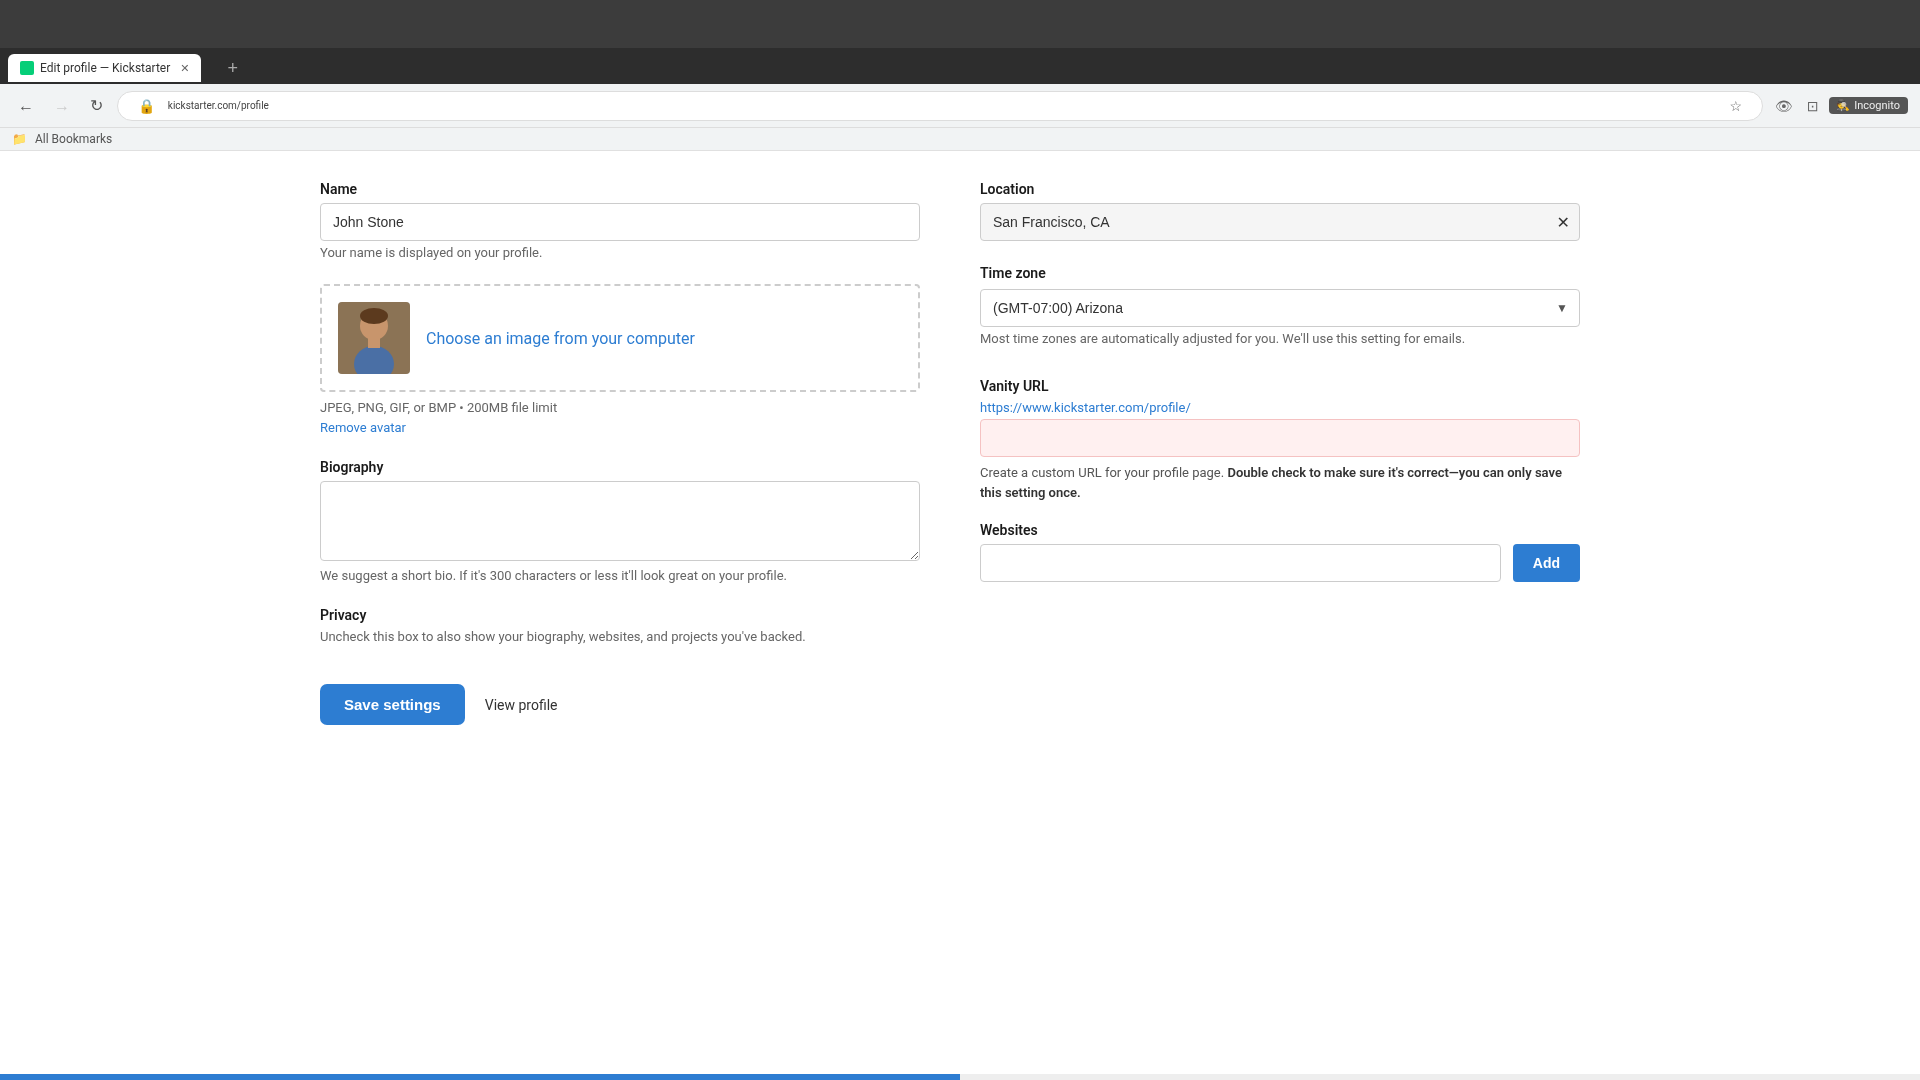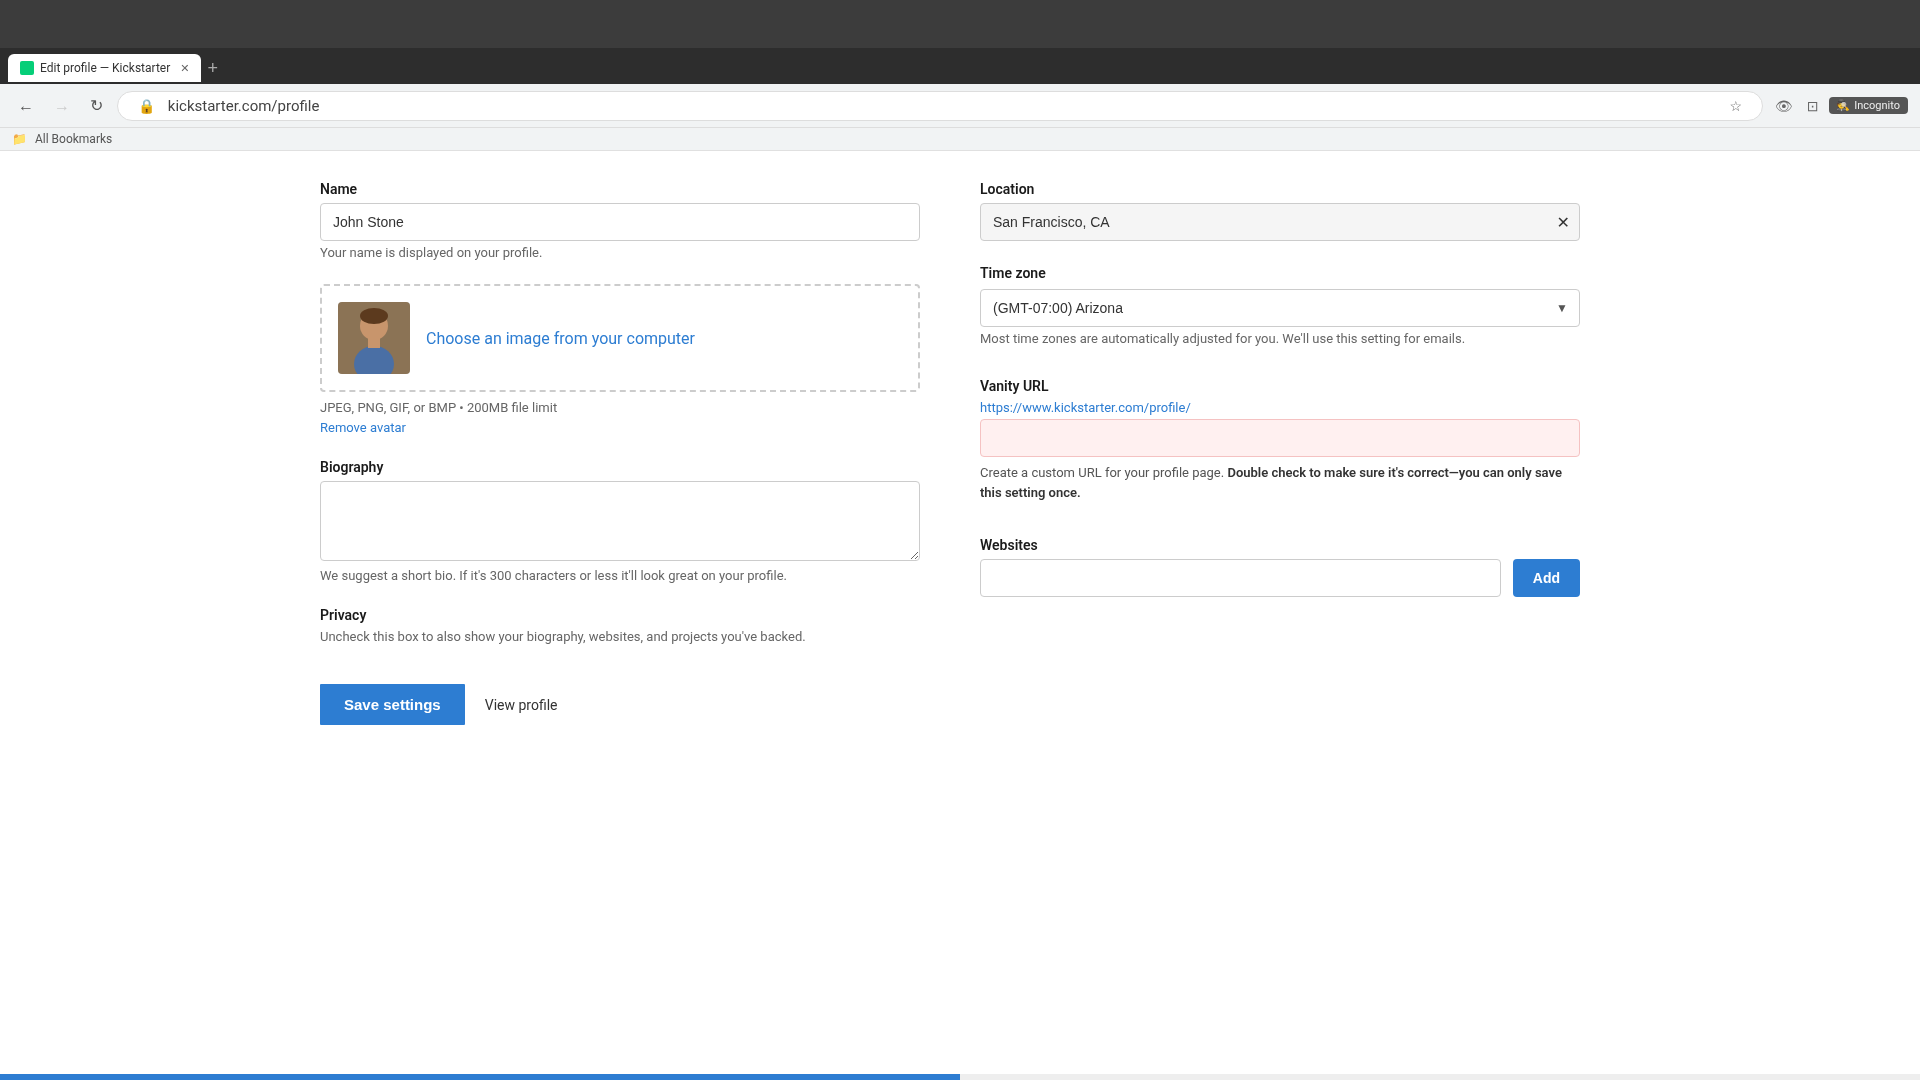--- a/index.html
+++ b/index.html
@@ -18,21 +18,21 @@
       align-items: center;
       gap: 8px;
       height: 48px;
     }
     .browser-tabs {
       background: #2d2d2d;
       display: flex;
       align-items: center;
       padding: 4px 8px 0;
       height: 36px;
-      gap: 0;
+      gap: 20px;
     }
     .browser-tab {
       background: #fff;
       border-radius: 6px 6px 0 0;
       padding: 4px 12px;
       display: flex;
       align-items: center;
       gap: 6px;
       font-size: 12px;
       color: #333;
@@ -83,21 +83,21 @@
       background: #fff;
       border: 1px solid #ddd;
       border-radius: 20px;
       padding: 4px 16px;
       font-size: 13px;
       color: #333;
       display: flex;
       align-items: center;
       gap: 8px;
     }
-    .address-url { flex: 1; font-size: 15px; color: #444; }
+    .address-url { flex: 1; font-size: 10px; color: #444; }
     .nav-icons { display: flex; gap: 6px; align-items: center; }
     .nav-icon { font-size: 14px; color: #666; cursor: pointer; padding: 2px 4px; }
     .incognito-badge {
       background: #555;
       color: #eee;
       font-size: 11px;
       padding: 2px 8px;
       border-radius: 4px;
       display: flex;
       align-items: center;
@@ -211,21 +211,21 @@
     .actions-row {
       margin-top: 40px;
       display: flex;
       align-items: center;
       gap: 20px;
     }
     .save-btn {
       background: #2d7dd2;
       color: #fff;
       border: none;
-      border-radius: 1px;
+      border-radius: 7px;
       padding: 12px 24px;
       font-size: 15px;
       font-weight: 600;
       cursor: pointer;
     }
     .view-profile-link {
       color: #333;
       text-decoration: none;
       font-size: 14px;
       cursor: pointer;
@@ -300,21 +300,21 @@
       outline: none;
     }
     .vanity-hint {
       font-size: 13px;
       color: #555;
       margin-top: 6px;
       line-height: 1.5;
     }
     .vanity-hint strong { font-weight: 600; color: #333; }
 
-    .websites-section { margin-top: 35px; }
+    .websites-section { margin-top: 20px; }
     .website-input-row {
       display: flex;
       gap: 12px;
     }
     .website-input {
       flex: 1;
       padding: 10px 12px;
       border: 1px solid #ccc;
       border-radius: 4px;
       font-size: 14px;

